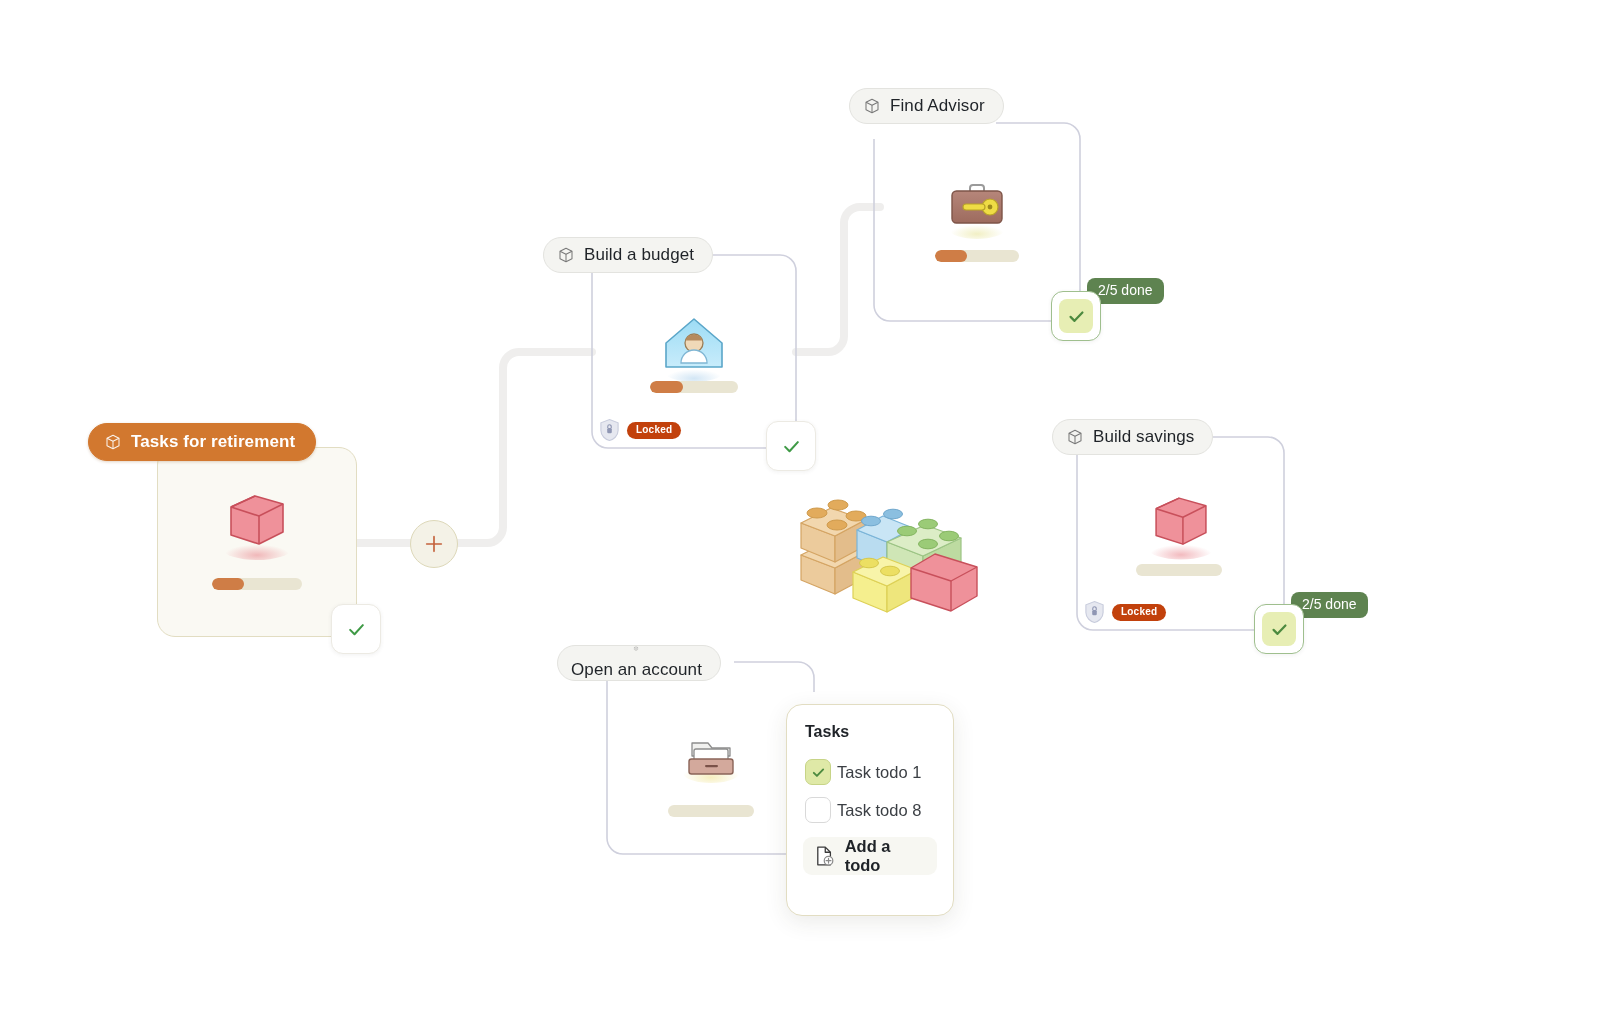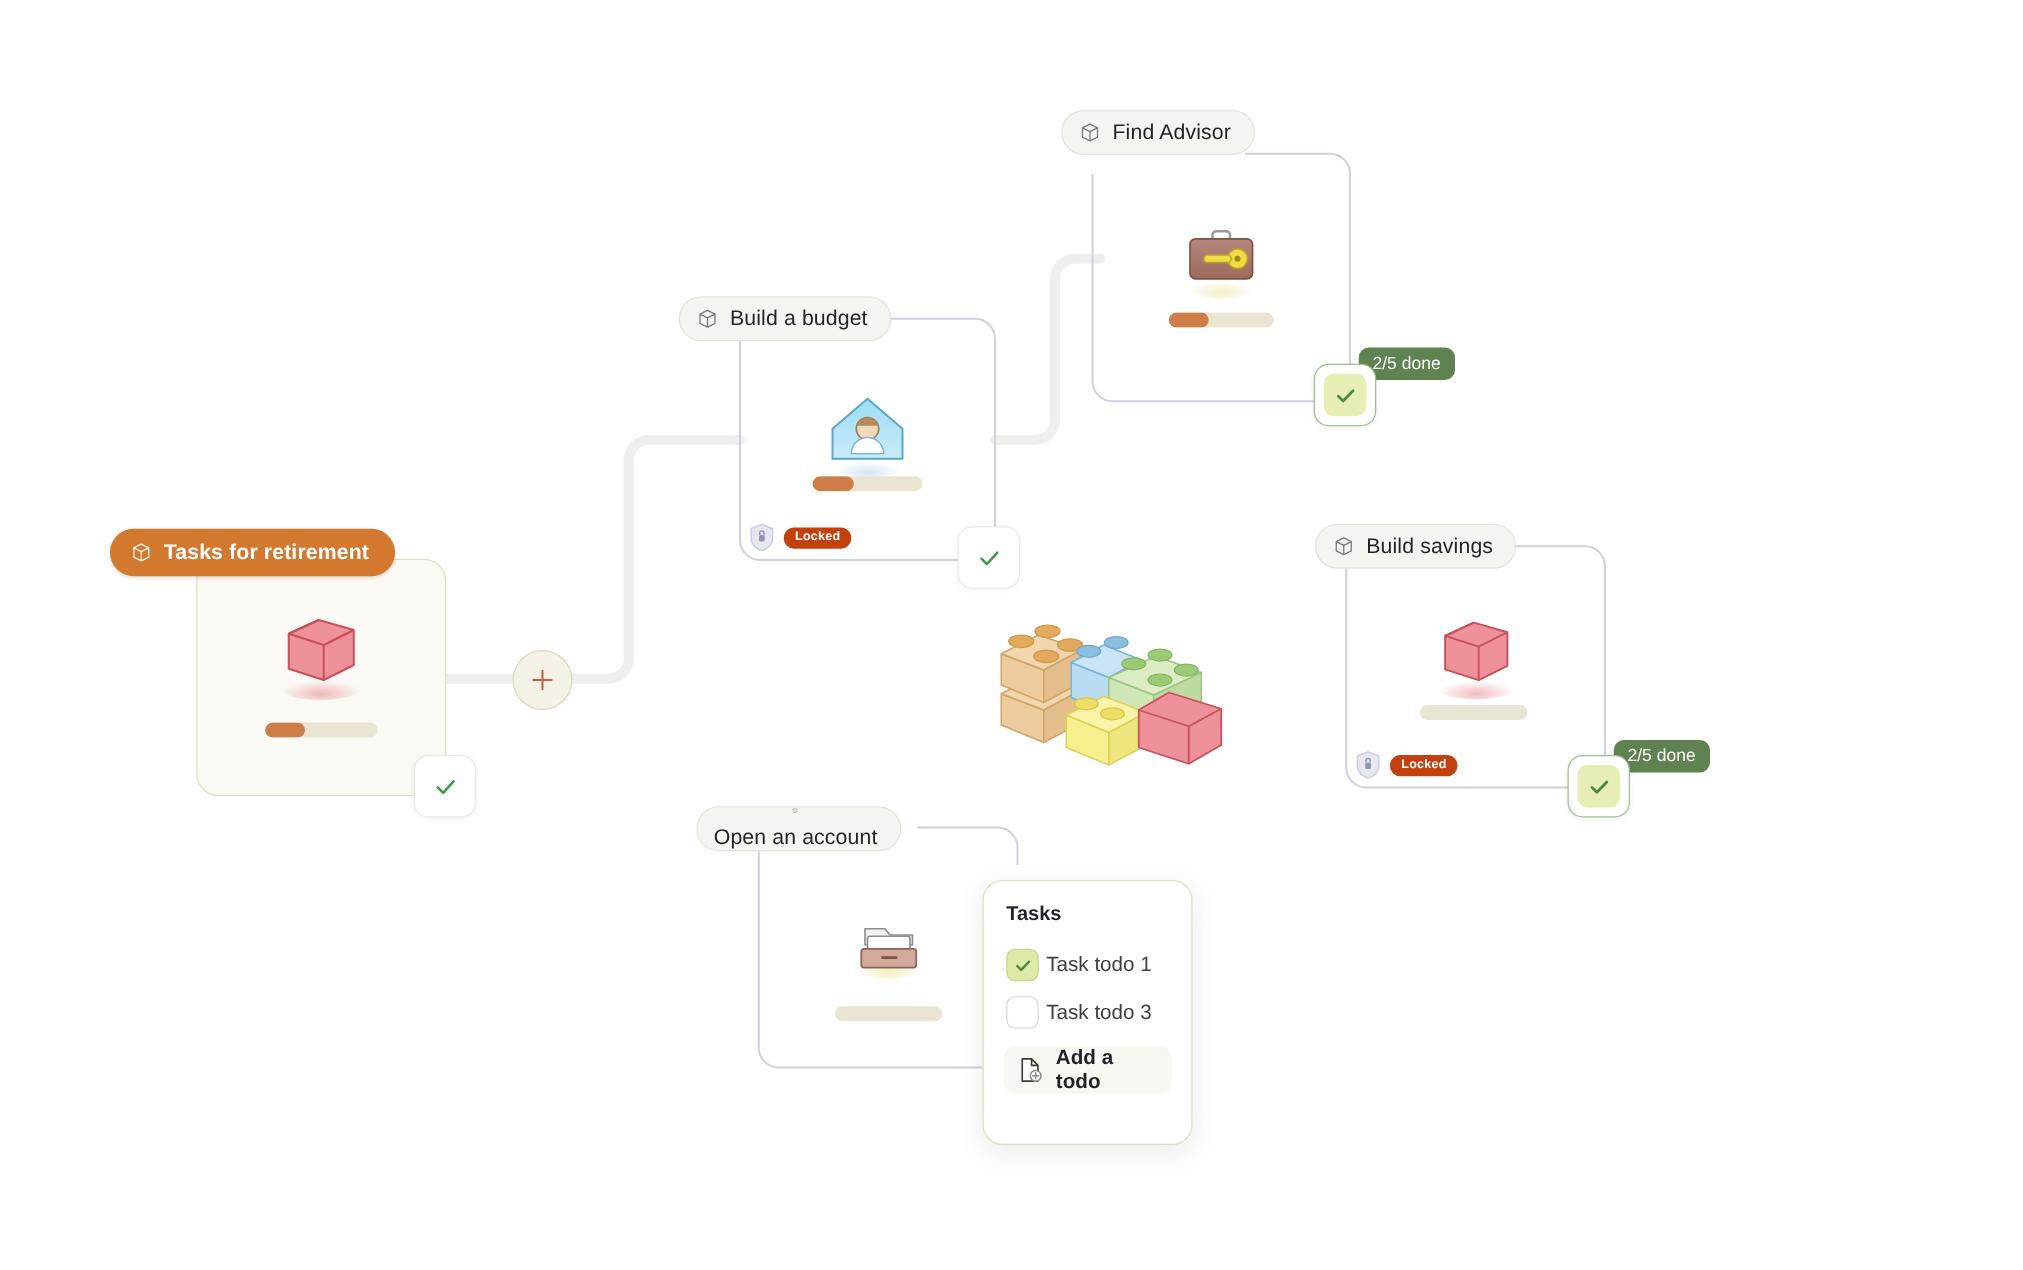--- a/index.html
+++ b/index.html
@@ -586,21 +586,21 @@
         <svg width="15" height="15" viewBox="0 0 24 24">
           <path d="M4.5 12.5 L9.5 17.5 L19.5 7" fill="none" stroke="#4c8a3f" stroke-width="3" stroke-linecap="round" stroke-linejoin="round"></path>
         </svg>
       </span>
       <span class="task-label">Task todo 1</span>
     </div>
 
 
     <div class="task-row">
       <span class="cbox"></span>
-      <span class="task-label">Task todo 3</span>
+      <span class="task-label">Task todo 8</span>
     </div>
 
     <div class="add-task">
       <svg width="20" height="22" viewBox="0 0 20 22">
         <path d="M3 1.5 h8 l5.5 5.5 v13.5 h-13.5 Z" fill="#ffffff" stroke="#3a3a3a" stroke-width="1.4" stroke-linejoin="round"></path>
         <path d="M11 1.5 v5.5 h5.5" fill="none" stroke="#3a3a3a" stroke-width="1.4" stroke-linejoin="round"></path>
         <circle cx="14.5" cy="16" r="4.6" fill="#ffffff" stroke="#8a8a8a" stroke-width="1.3"></circle>
         <path d="M14.5 13.4 v5.2 M11.9 16 h5.2" stroke="#8a8a8a" stroke-width="1.3" stroke-linecap="round"></path>
       </svg>
       <span class="add-task-label">Add a todo</span>

